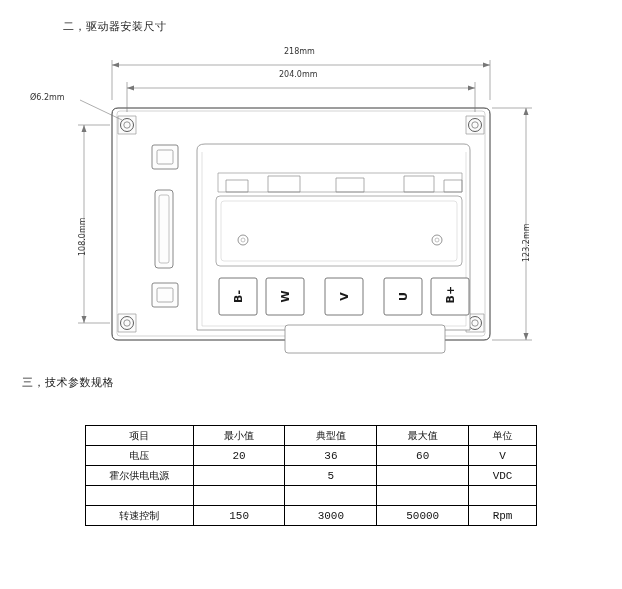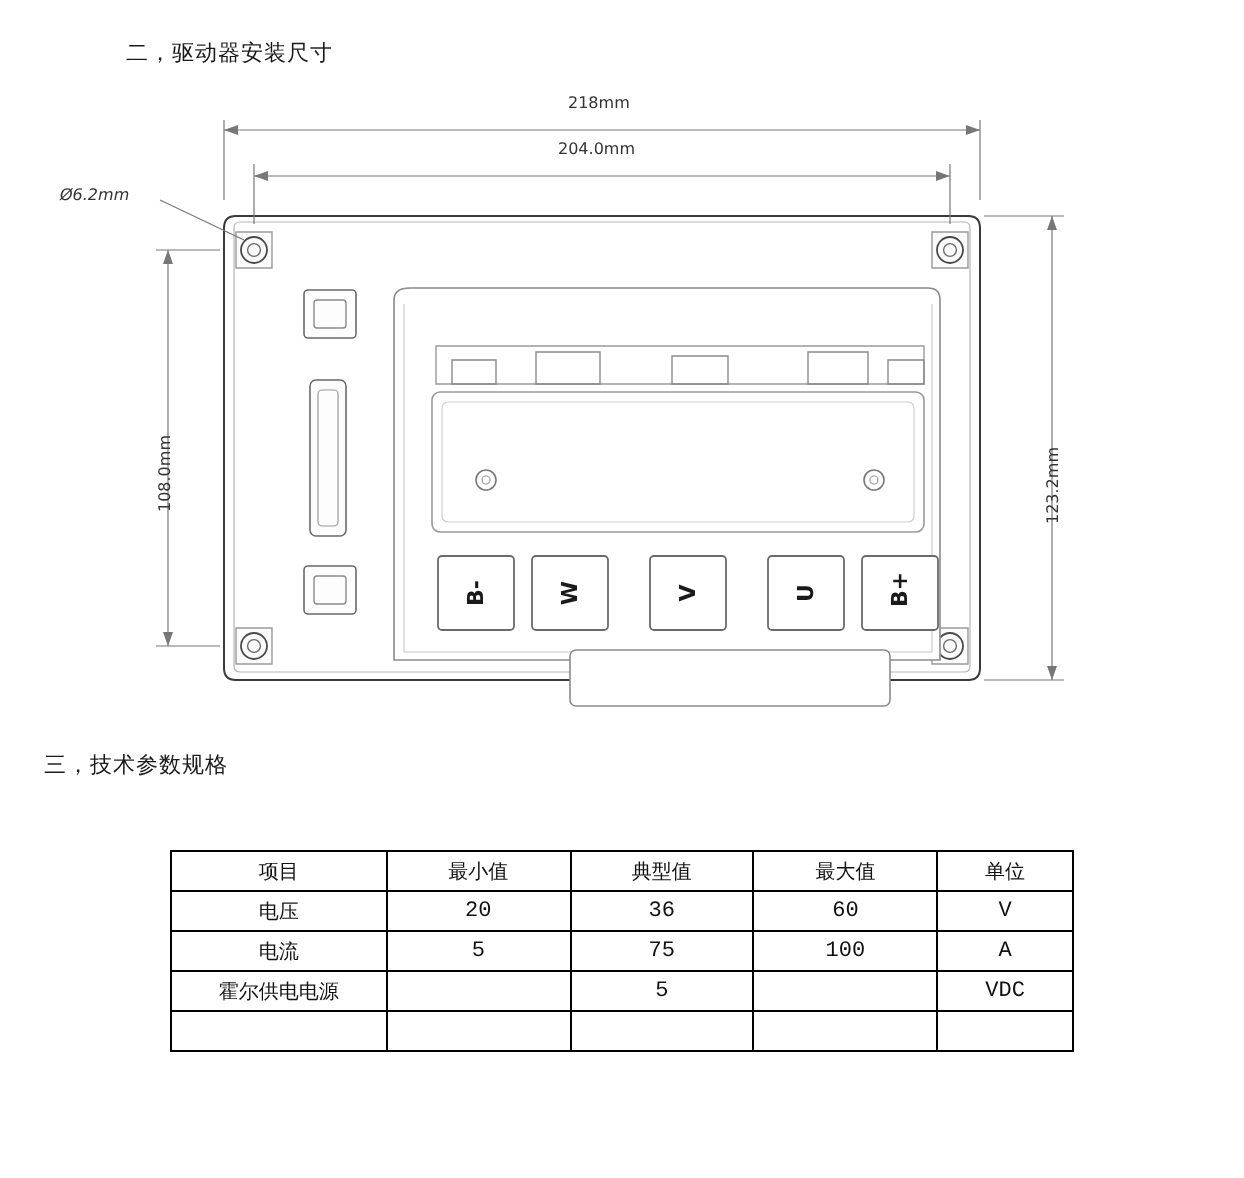--- a/index.html
+++ b/index.html
@@ -187,21 +187,21 @@
         <path d="M84 283 L81.5 276 L86.5 276 Z" fill="#777" stroke="none"></path>
 
         <line x1="122" y1="80" x2="80" y2="60" stroke="#777" stroke-width="0.6"></line>
       </g>
     </svg>
 
     <div class="dim-label" style="left:284px; top:7px;">218mm</div>
 
     <div class="dim-label" style="left:279px; top:30px;">204.0mm</div>
 
-    <div class="dim-label" style="left:30px; top:53px;font-style:italic;">Ø6.2mm</div>
+    <div class="dim-label" style="left:30px; top:53px;">Ø6.2mm</div>
 
     <div class="dim-label dim-vert" style="left:78px; top:216px;">108.0mm</div>
 
     <div class="dim-label dim-vert" style="left:522px; top:222px;">123.2mm</div>
 
     <div class="term-letter" style="left:231px; top:250px; width:14px; text-align:center;">B-</div>
     <div class="term-letter" style="left:278px; top:250px; width:14px; text-align:center;">W</div>
     <div class="term-letter" style="left:337px; top:250px; width:14px; text-align:center;">V</div>
     <div class="term-letter" style="left:396px; top:250px; width:14px; text-align:center;">U</div>
     <div class="term-letter" style="left:443px; top:250px; width:14px; text-align:center;">B+</div>
@@ -229,37 +229,37 @@
       </thead>
       <tbody>
         <tr>
           <td>电压</td>
           <td class="num">20</td>
           <td class="num">36</td>
           <td class="num">60</td>
           <td class="unit">V</td>
         </tr>
         <tr>
-          <td>电流</td>
+          <td>霍尔供电电源</td>
+          <td class="num"></td>
           <td class="num">5</td>
-          <td class="num">75</td>
-          <td class="num">100</td>
-          <td class="unit">A</td>
-        </tr>
-        <tr>
-          <td>霍尔供电电源</td>
-          <td class="num"></td>
-          <td class="num">5</td>
           <td class="num"></td>
           <td class="unit">VDC</td>
         </tr>
         <tr>
           <td></td>
           <td class="num"></td>
           <td class="num"></td>
           <td class="num"></td>
           <td class="unit"></td>
+        </tr>
+        <tr>
+          <td>转速控制</td>
+          <td class="num">150</td>
+          <td class="num">3000</td>
+          <td class="num">50000</td>
+          <td class="unit">Rpm</td>
         </tr>
       </tbody>
     </table>
   </div>
 
 </div>
 
 </body></html>

